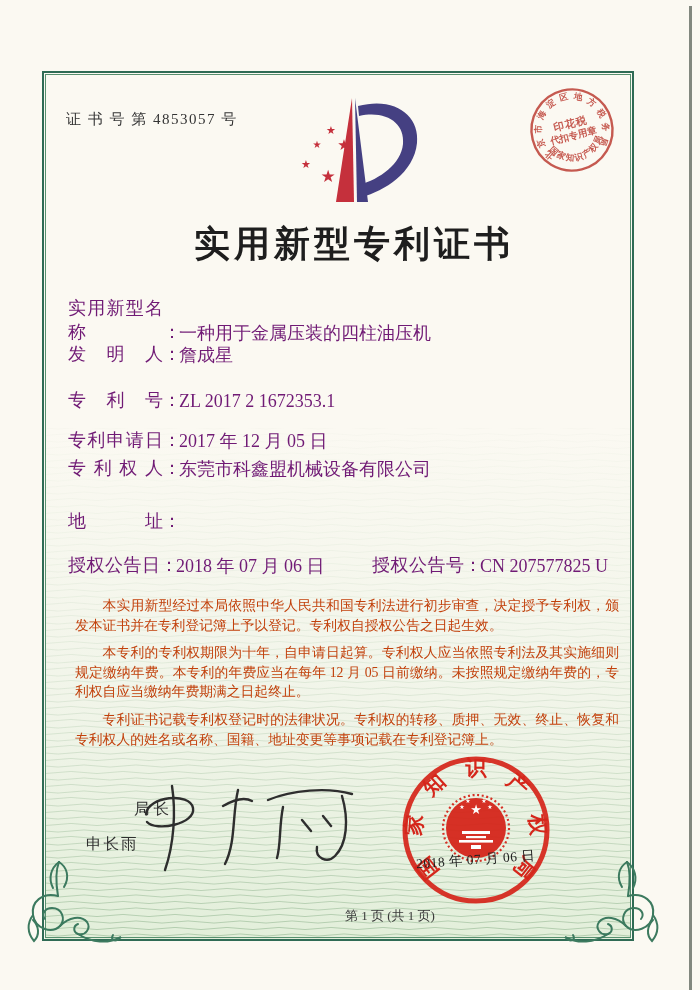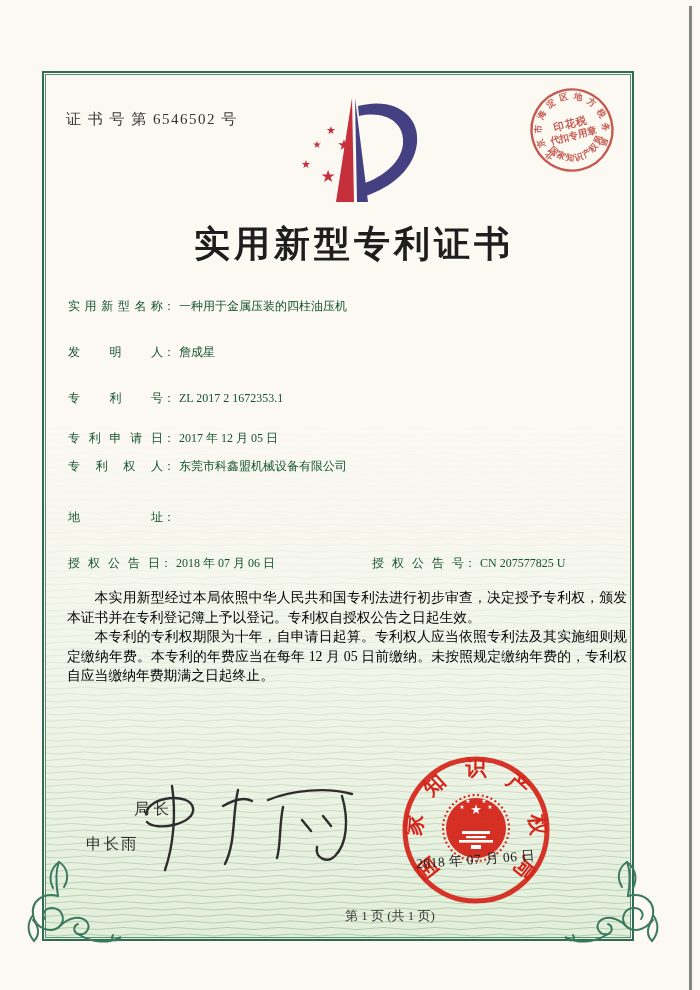--- a/index.html
+++ b/index.html
@@ -9,28 +9,28 @@
   .page-edge{position:absolute;left:689px;top:6px;width:3px;height:984px;background:#4f584f;opacity:.7;}
   .tint{position:absolute;left:45px;top:430px;width:586px;height:510px;
         background:linear-gradient(180deg,rgba(231,240,226,0) 0%,rgba(228,239,221,.45) 55%,rgba(222,237,214,.85) 100%);}
   #waves{position:absolute;left:45px;top:428px;}
   .frame{position:absolute;left:42px;top:71px;width:592px;height:870px;border:2px solid #2f6b55;box-sizing:border-box;}
   .frame-inner{position:absolute;inset:1px;border:1px solid #57906f;}
   .cert-no{position:absolute;left:66px;top:110px;font-size:15px;letter-spacing:1.5px;color:#343434;}
   .logo{position:absolute;left:281px;top:94px;}
   .title{position:absolute;left:42px;top:204px;width:592px;margin:16px;text-align:center;
          font-size:36px;font-weight:bold;letter-spacing:4px;color:#1e1e1e;}
-  .f-row{position:absolute;left:68px;font-size:12px;color:#14532d;display:flex;align-items:center;}
+  .f-row{position:absolute;left:68px;font-size:18px;color:#701a75;display:flex;align-items:flex-end;}
   .f-label{display:inline-block;width:95px;text-align:justify;text-align-last:justify;}
   .f-label.narrow{width:92px;}
   .f-colon{display:inline-block;width:16px;}
   .f-value{display:inline-block;line-height:21px;}
   .addr-value{width:402px;line-height:22px;}
   .paras{position:absolute;left:67px;top:588px;width:560px;}
-  .paras p{margin:0;font-size:13.8px;line-height:19.6px;text-align:justify;text-indent:2em;color:#000000;}
+  .paras p{margin:8px;font-size:13.8px;line-height:19.6px;text-align:justify;text-indent:2em;color:#c2410c;}
   .director-label{position:absolute;left:86px;top:799px;font-size:15.5px;letter-spacing:4px;color:#2f2f2f;margin-left:48px;}
   .director-name{position:absolute;left:86px;top:834px;font-size:15.5px;letter-spacing:2px;color:#2f2f2f;}
   .footer{position:absolute;left:42px;top:907px;width:696px;text-align:center;font-size:13px;color:#3a3a3a;}
   .sig{position:absolute;left:126px;top:770px;}
   .seal{position:absolute;left:396px;top:750px;}
   .stamp{position:absolute;left:522px;top:80px;}
   .fl{position:absolute;}
   .fl-left{left:24px;top:856px;}
   .fl-right{left:562px;top:856px;transform:scaleX(-1);}
   svg{display:block;}
@@ -122,21 +122,21 @@
       <path d="M-13 500.5 q13 2.1 26 0 q13 -2.1 26 0 q13 2.1 26 0 q13 -2.1 26 0 q13 2.1 26 0 q13 -2.1 26 0 q13 2.1 26 0 q13 -2.1 26 0 q13 2.1 26 0 q13 -2.1 26 0 q13 2.1 26 0 q13 -2.1 26 0 q13 2.1 26 0 q13 -2.1 26 0 q13 2.1 26 0 q13 -2.1 26 0 q13 2.1 26 0 q13 -2.1 26 0 q13 2.1 26 0 q13 -2.1 26 0 q13 2.1 26 0 q13 -2.1 26 0 q13 2.1 26 0 q13 -2.1 26 0 q13 2.1 26 0" fill="none" stroke="#7fa97f" stroke-width="0.9" opacity="0.529"></path>
       <path d="M0 507.0 q13 2.1 26 0 q13 -2.1 26 0 q13 2.1 26 0 q13 -2.1 26 0 q13 2.1 26 0 q13 -2.1 26 0 q13 2.1 26 0 q13 -2.1 26 0 q13 2.1 26 0 q13 -2.1 26 0 q13 2.1 26 0 q13 -2.1 26 0 q13 2.1 26 0 q13 -2.1 26 0 q13 2.1 26 0 q13 -2.1 26 0 q13 2.1 26 0 q13 -2.1 26 0 q13 2.1 26 0 q13 -2.1 26 0 q13 2.1 26 0 q13 -2.1 26 0 q13 2.1 26 0 q13 -2.1 26 0 q13 2.1 26 0" fill="none" stroke="#7fa97f" stroke-width="0.9" opacity="0.540"></path>
     </svg>
 
   <div class="frame">
     <div class="frame-inner"></div>
   </div>
 
   <div class="page-edge"></div>
 
-  <div class="cert-no">证 书 号 第 6546502 号</div>
+  <div class="cert-no">证 书 号 第 4853057 号</div>
 
   <svg class="logo" width="150" height="114" viewBox="0 0 150 114">
     <text x="50" y="40" font-size="11" text-anchor="middle" fill="#c5303c">★</text>
     <text x="63" y="56" font-size="15" text-anchor="middle" fill="#c5303c">★</text>
     <text x="36" y="54" font-size="10" text-anchor="middle" fill="#c5303c">★</text>
     <text x="25" y="74" font-size="11" text-anchor="middle" fill="#c5303c">★</text>
     <text x="47" y="88" font-size="17" text-anchor="middle" fill="#c5303c">★</text>
     <polygon points="71,4 55,108 73,108" fill="#c5303c"></polygon>
     <polygon points="74,4 76,108 87,108" fill="#454082"></polygon>
     <path d="M77,12 C114,2 139,22 136,49 C133,79 103,97 81,103 L78,91 C99,85 120,70 122,50 C124,29 105,16 78,22 Z" fill="#454082"></path>
@@ -180,20 +180,21 @@
   </div>
   <div class="f-row" style="left:372px;top:553px">
     <span class="f-label narrow">授权公告号</span>
       <span class="f-colon">：</span>
       <span class="f-value">CN 207577825 U</span>
   </div>
 
   <div class="paras">
     <p>本实用新型经过本局依照中华人民共和国专利法进行初步审查，决定授予专利权，颁发本证书并在专利登记簿上予以登记。专利权自授权公告之日起生效。</p>
     <p>本专利的专利权期限为十年，自申请日起算。专利权人应当依照专利法及其实施细则规定缴纳年费。本专利的年费应当在每年 12 月 05 日前缴纳。未按照规定缴纳年费的，专利权自应当缴纳年费期满之日起终止。</p>
+    <p>专利证书记载专利权登记时的法律状况。专利权的转移、质押、无效、终止、恢复和专利权人的姓名或名称、国籍、地址变更等事项记载在专利登记簿上。</p>
   </div>
 
   <div class="director-label">局长</div>
   <div class="director-name">申长雨</div>
 
   <svg class="sig" width="235" height="110" viewBox="0 0 235 110">
     <g fill="none" stroke="#2e2e2e" stroke-width="2.4" stroke-linecap="round">
       <path d="M20,44 C22,26 64,22 67,38 C70,54 30,62 21,52"></path>
       <path d="M46,16 C50,42 48,74 39,100"></path>
       <path d="M112,20 C106,46 110,72 99,94"></path>

